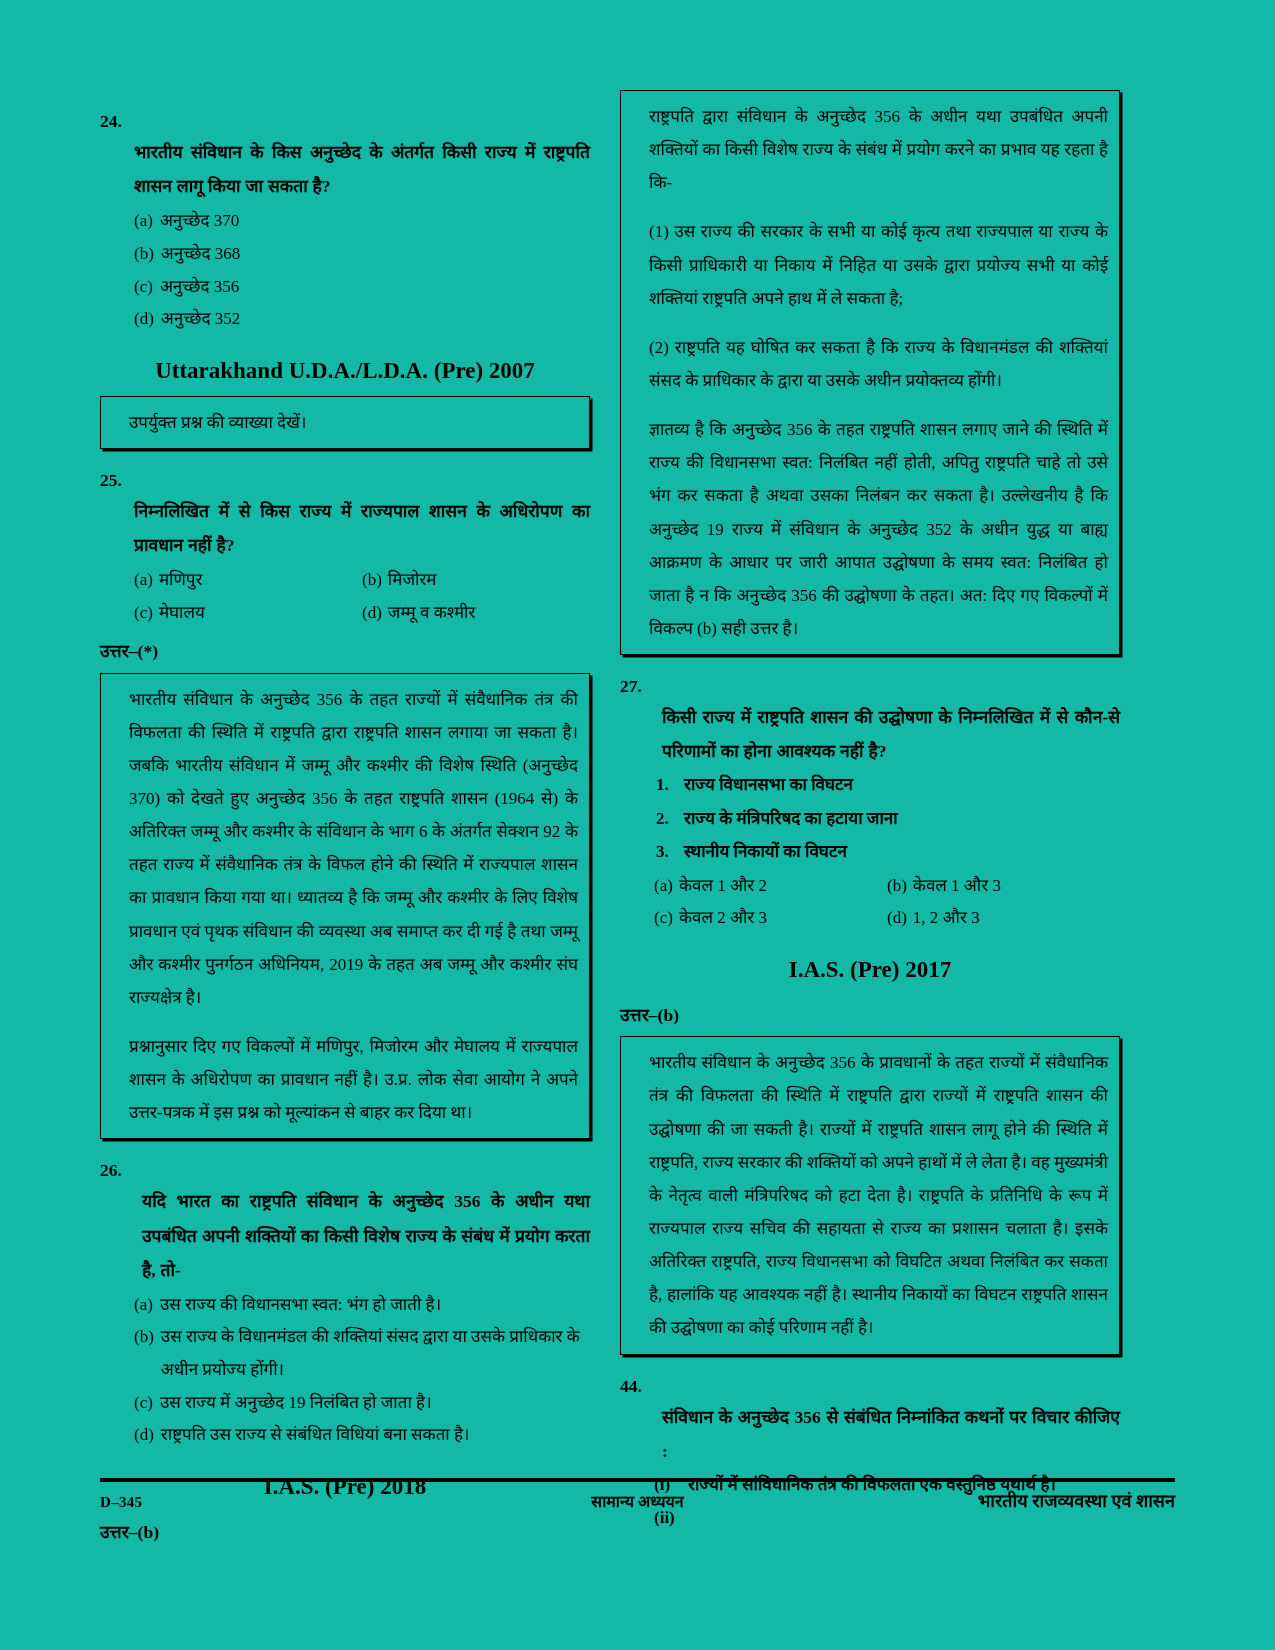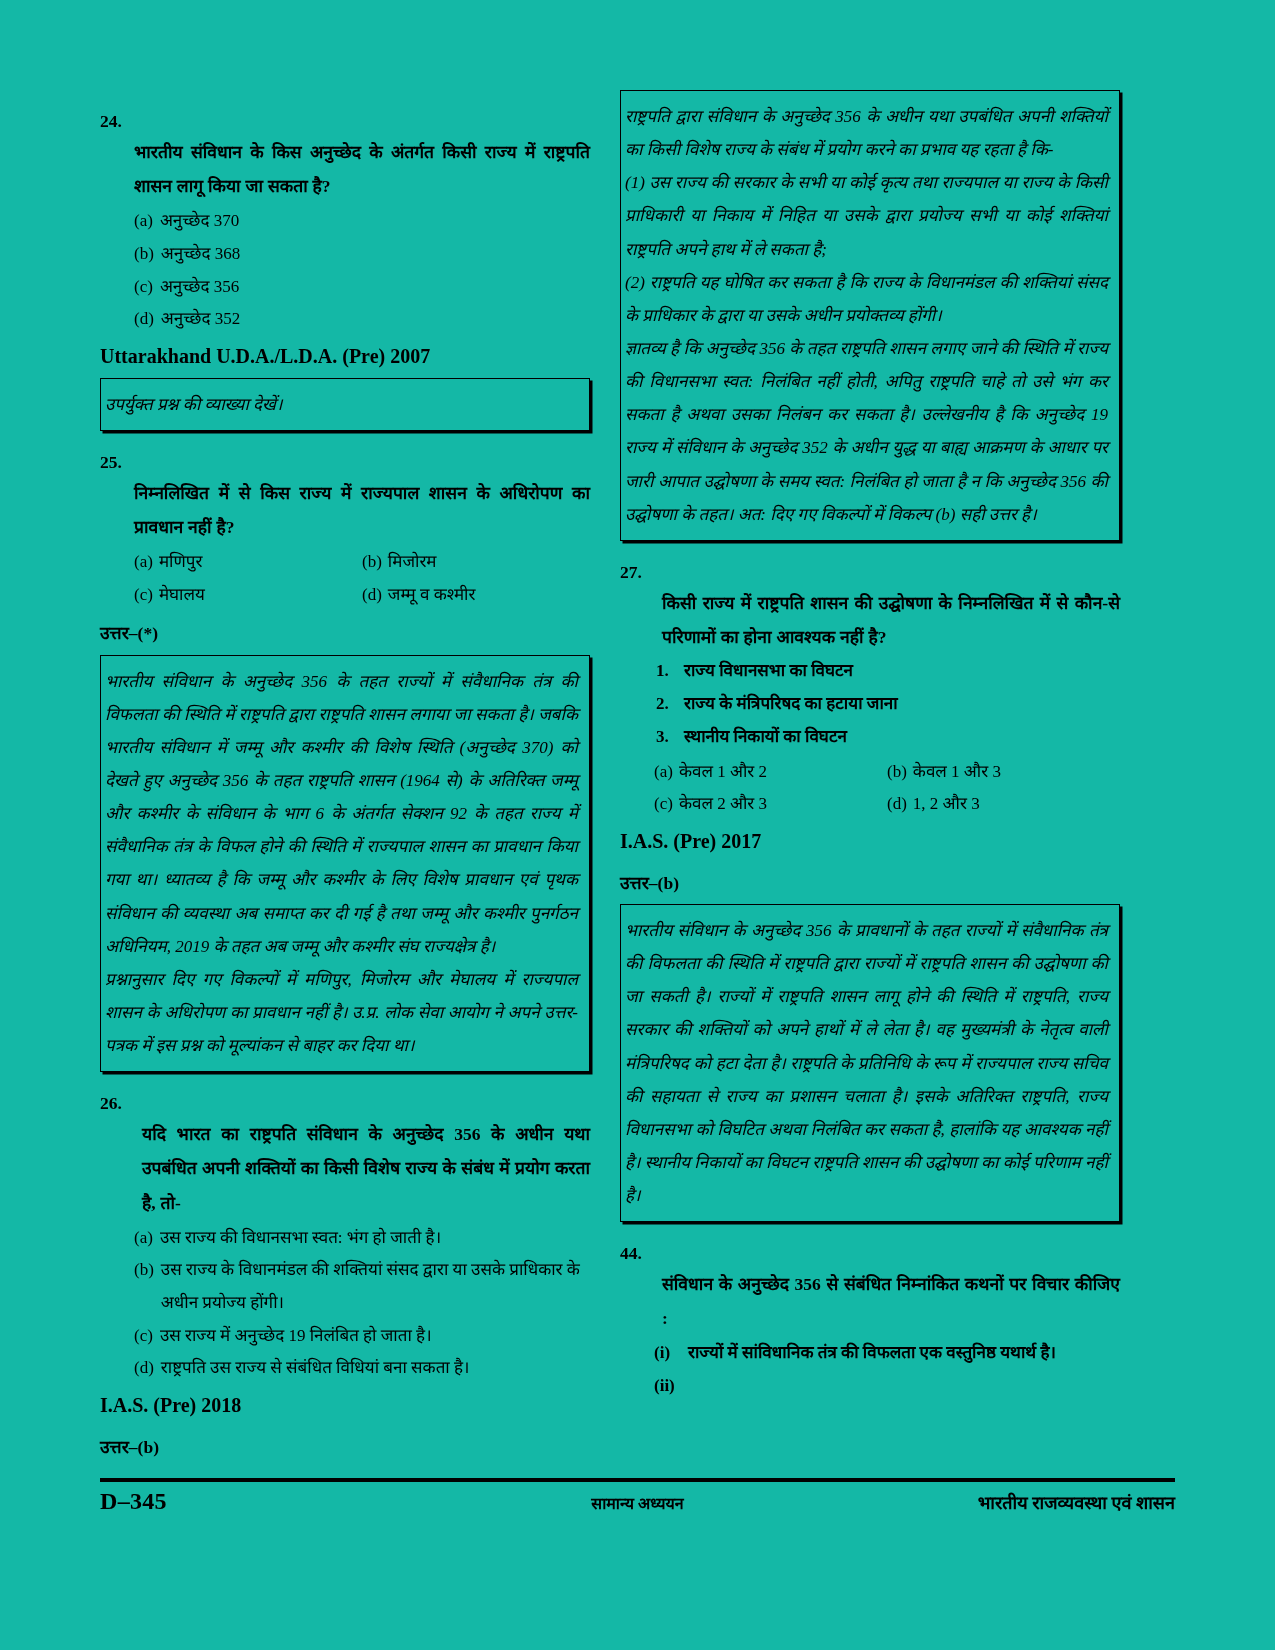--- a/index.html
+++ b/index.html
@@ -107,72 +107,71 @@
   .substmt .val { flex: 1 1 auto; text-align: justify; }
   .lead {
     font-size: 17px;
     font-weight: bold;
     line-height: 1.95;
     padding-left: 36px;
   }
 
   
   .source {
-    text-align: left;
-    font-weight: bold;
-    font-size: 20px;
+    text-align: center;
+    font-weight: bold;
+    font-size: 23px;
     line-height: 2.0;
-    margin-top: 0;
+    margin-top: 12px;
   }
   .answer {
     font-weight: bold;
     font-size: 17.5px;
     line-height: 1.9;
     margin-top: 6px;
     margin-bottom: 4px;
   }
 
   
   .exp-box {
     border: 1.6px solid #000;
     box-shadow: 2.5px 2.5px 0 #000;
-    padding: 9px 11px 9px 4px;
+    padding: 9px 11px 9px 28px;
     box-sizing: border-box;
     margin-top: 2px;
-    font-style: italic;
   }
   .exp-box p {
     margin: 0;
     font-size: 17px;
     line-height: 1.95;
     text-align: justify;
     text-align-last: left;
   }
-  .exp-box p + p { margin-top: 0px; }
+  .exp-box p + p { margin-top: 16px; }
 
   
   .footer-rule {
     position: absolute;
     left: 100px;
     right: 100px;
     top: 1478px;
     border-top: 4px solid #000;
   }
   .footer {
     position: absolute;
     left: 100px;
     right: 100px;
     top: 1488px;
     display: flex;
     align-items: baseline;
     font-weight: bold;
   }
   .footer .f-left {
     width: 33%;
-    font-size: 24px;
+    font-size: 15px;
     letter-spacing: 0.3px;
   }
   .footer .f-center {
     width: 34%;
     text-align: center;
     font-size: 16px;
   }
   .footer .f-right {
     width: 33%;
     text-align: right;

